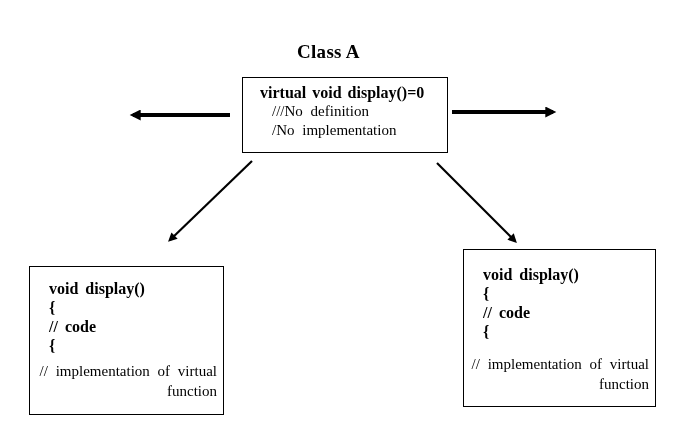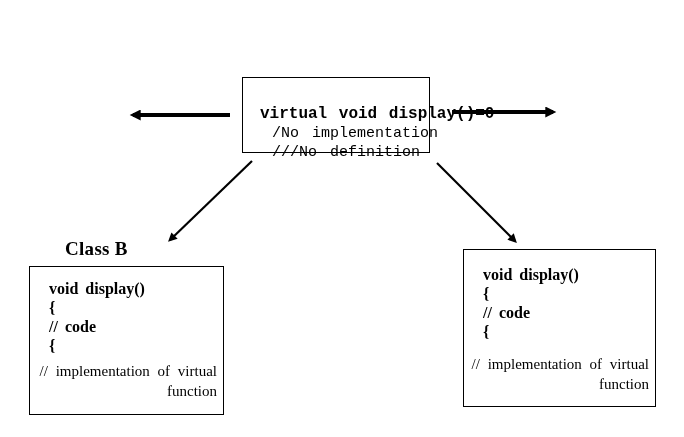--- a/index.html
+++ b/index.html
@@ -30,21 +30,21 @@
     letter-spacing: 0.3px;
     white-space: nowrap;
   }
   .box {
     position: absolute;
     border: 1.5px solid #000000;
     box-sizing: border-box;
     background: #ffffff;
   }
   #title-a { left: 297px; top: 41px; }
-  #box-a   { left: 242px; top: 77px;  width: 188px; height: 76px; padding: 27px 4px 0 17px; font-family: Liberation Mono, monospace; }
+  #box-a   { left: 242px; top: 77px;  width: 206px; height: 76px; padding: 5px 4px 0 17px; }
   #title-b { left: 65px;  top: 238px; }
   #box-b   { left: 29px;  top: 266px; width: 195px; height: 149px; padding-top: 12px; }
   #title-c { left: 522px; top: 214px; }
   #box-c   { left: 463px; top: 249px; width: 193px; height: 158px; padding-top: 15px; }
 
   .sig {
     font-size: 16px;
     font-weight: bold;
     line-height: 19px;
     word-spacing: 2px;
@@ -87,27 +87,27 @@
       <marker id="ah-small" viewBox="0 0 10 10" refX="7" refY="5" markerWidth="11" markerHeight="9" orient="auto" markerUnits="userSpaceOnUse">
         <path d="M0,0 L10,5 L0,10 Z" fill="#000000"></path>
       </marker>
     </defs>
     <line x1="230" y1="115" x2="133" y2="115" stroke="#000000" stroke-width="4" marker-end="url(#ah-big)"></line>
     <line x1="452" y1="112" x2="553" y2="112" stroke="#000000" stroke-width="4" marker-end="url(#ah-big)"></line>
     <line x1="252" y1="161" x2="170" y2="240" stroke="#000000" stroke-width="2.2" marker-end="url(#ah-small)"></line>
     <line x1="437" y1="163" x2="515" y2="241" stroke="#000000" stroke-width="2.2" marker-end="url(#ah-small)"></line>
   </svg>
 
+  <div class="node-title" id="title-a">Class A</div>
   <div class="box" id="box-a">
     <div class="sig">virtual void display()=0</div>
+    <div class="cmt">///No definition</div>
     <div class="cmt">/No implementation</div>
-    <div class="cmt">///No definition</div>
   </div>
 
-  <div class="node-title" id="title-b">Class B</div>
   <div class="box" id="box-b">
     <div class="code">void display()</div>
     <div class="code">{</div>
     <div class="code">// code</div>
     <div class="code">{</div>
     <div class="impl">// implementation of virtual function</div>
   </div>
 
   <div class="box" id="box-c">
     <div class="code">void display()</div>

